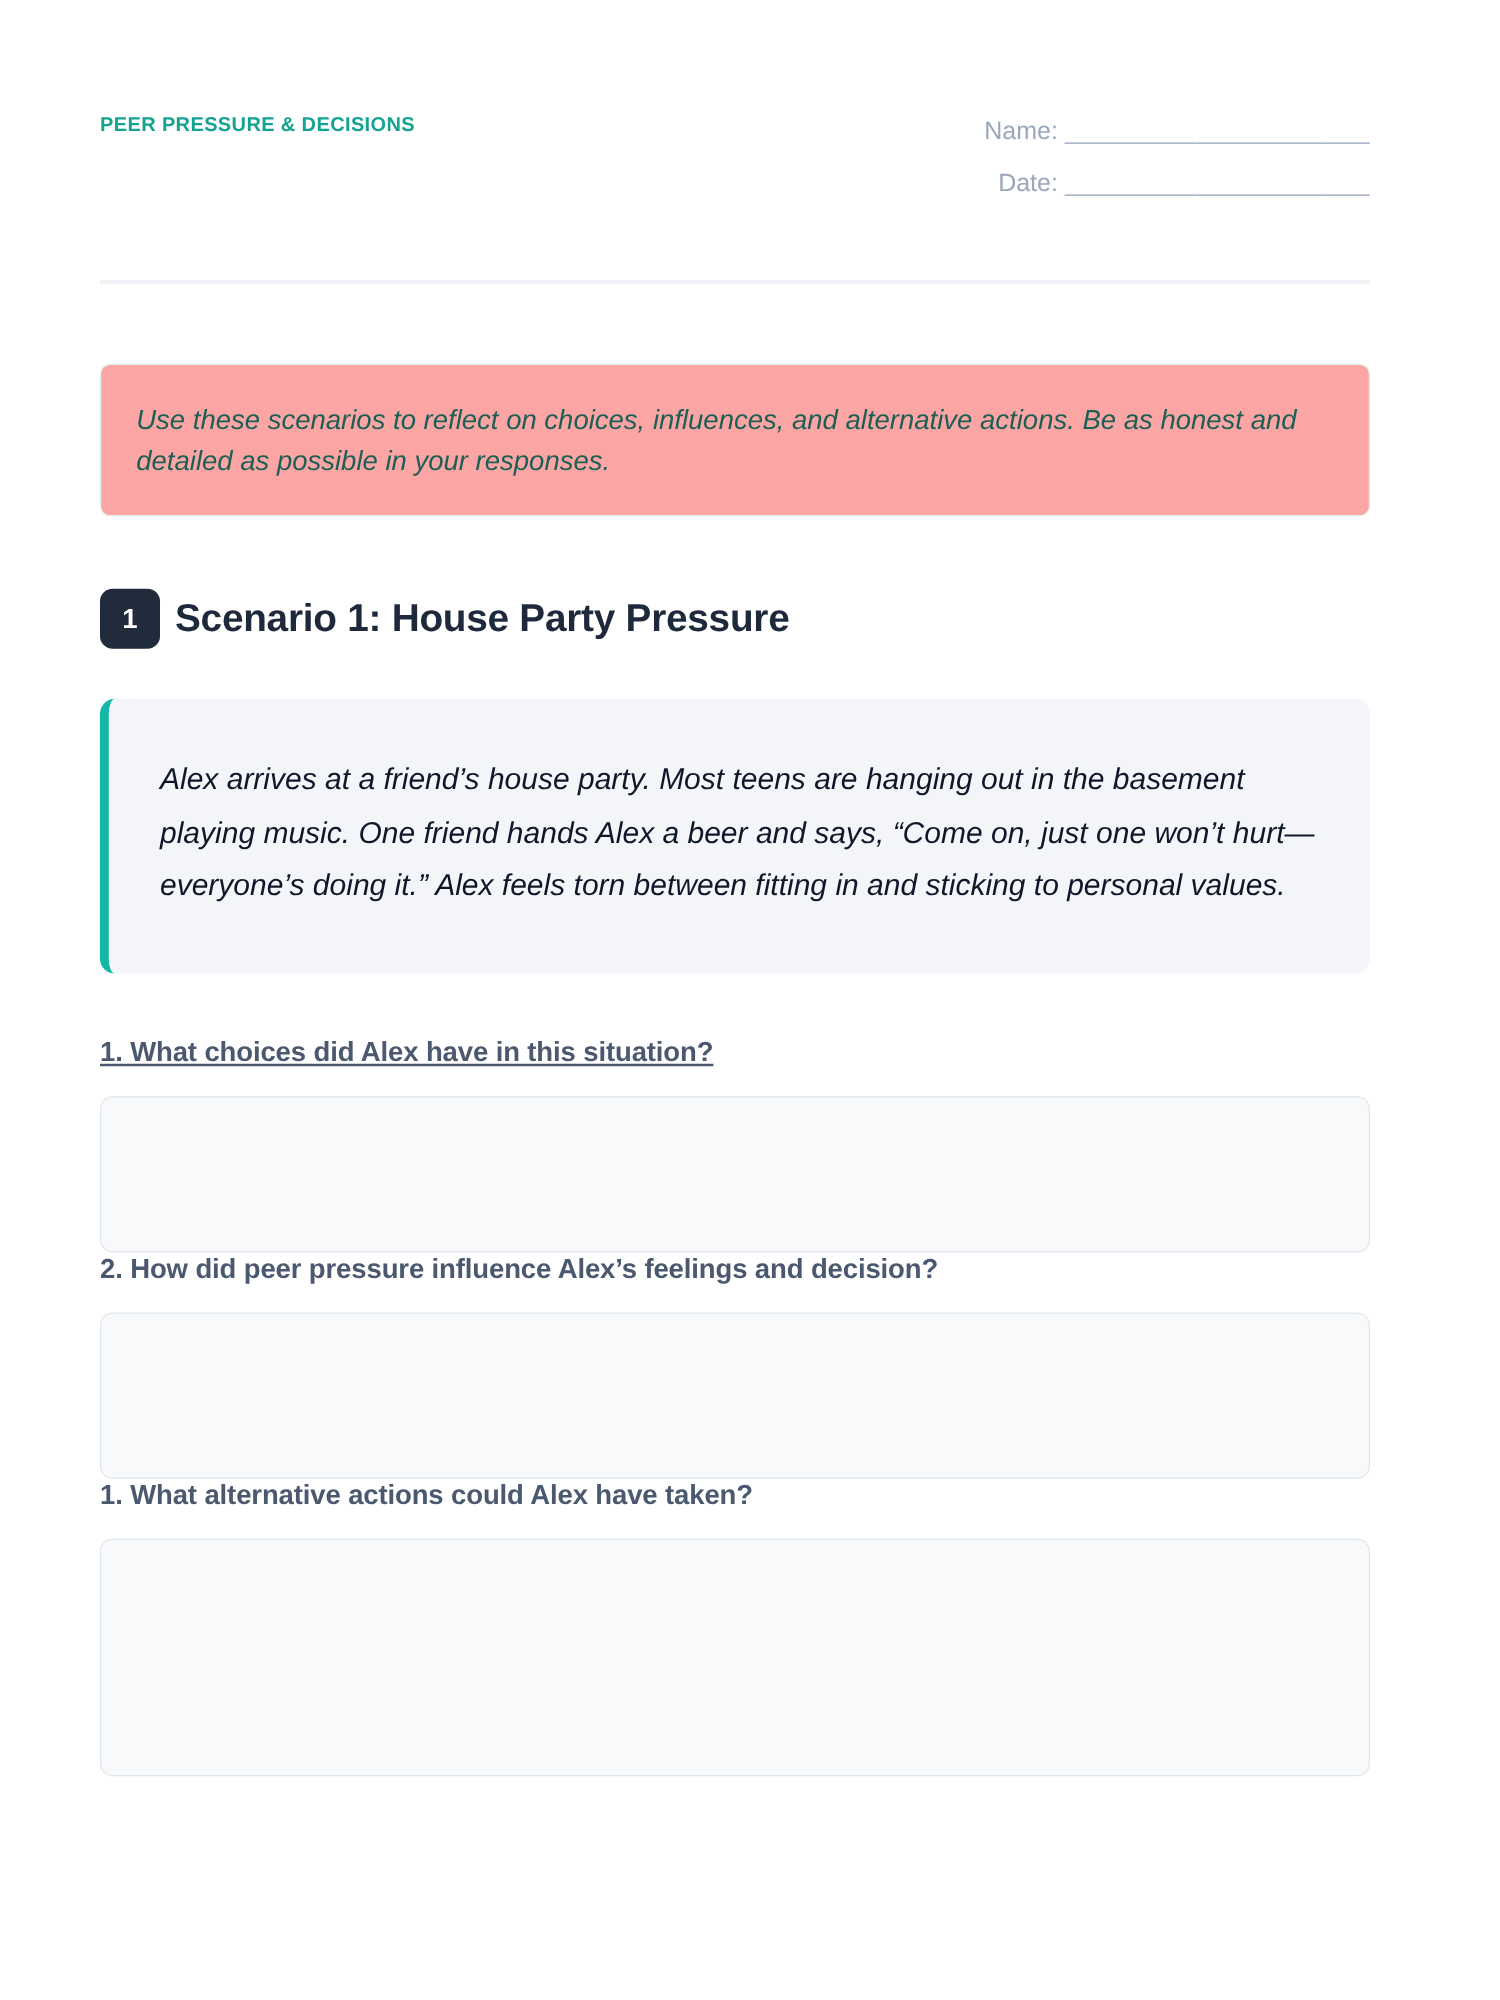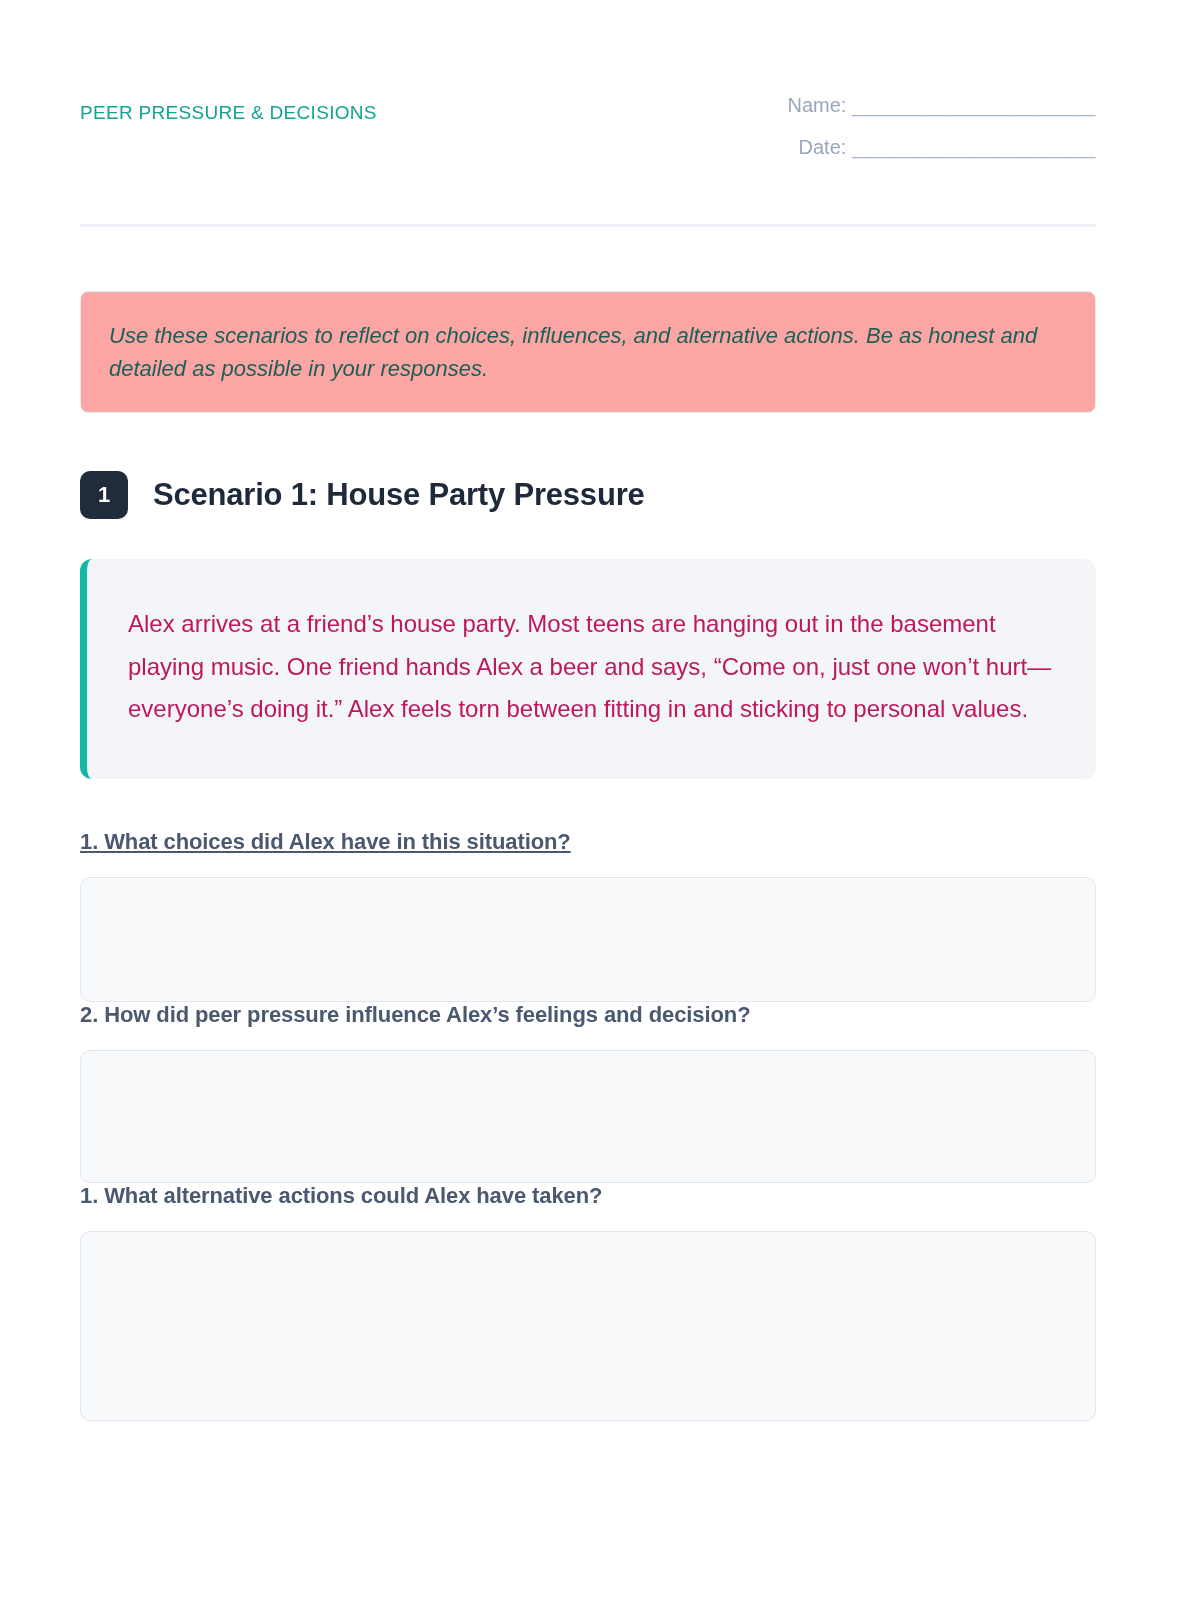--- a/index.html
+++ b/index.html
@@ -18,23 +18,23 @@
 
   
   .header-row { display: flex; justify-content: space-between; align-items: flex-start; }
   .doc-title {
     font-size: 46px;
     font-weight: bold;
     letter-spacing: -0.5px;
     color: #1e2a3c;
   }
   .doc-subtitle {
-    margin-top: 22px;
-    font-size: 19px;
-    font-weight: normal;
+    margin-top: 12px;
+    font-size: 16px;
+    font-weight: bold;
     letter-spacing: 0.3px;
     color: #15a391;
   }
   .fill-fields { padding-top: 14px; text-align: right; }
   .fill-row { font-size: 20px; color: #9aa6bb; margin-bottom: 19px; white-space: nowrap; margin-left: 25px; }
   .fill-row .line { color: #a9b5c9; letter-spacing: 0.5px; }
 
   .divider {
     height: 3px;
     background: #eef1f6;
@@ -68,37 +68,38 @@
     border-radius: 10px;
     color: #ffffff;
     font-size: 22px;
     font-weight: bold;
     display: flex;
     align-items: center;
     justify-content: center;
     flex: 0 0 auto;
   }
   .scenario-title {
-    margin-left: 25px;
+    margin-left: 12px;
     font-size: 31px;
     font-weight: bold;
     color: #1e2a3c;
     letter-spacing: -0.2px;
   }
 
   
   .scenario-box {
     margin-top: 40px;
     background: #f4f5f8;
     border-left: 7px solid #14b8a6;
     border-radius: 12px;
     padding: 44px 44px 48px 41px;
     font-size: 24px;
+    font-style: italic;
     line-height: 1.78;
-    color: #be185d;
+    color: #0f172a;
   }
 
   
   .question-label {
     font-size: 22px;
     font-weight: bold;
     color: #4a5870;
     letter-spacing: -0.1px;
   }
   .q1 { margin-top: 50px; text-decoration: underline; }

